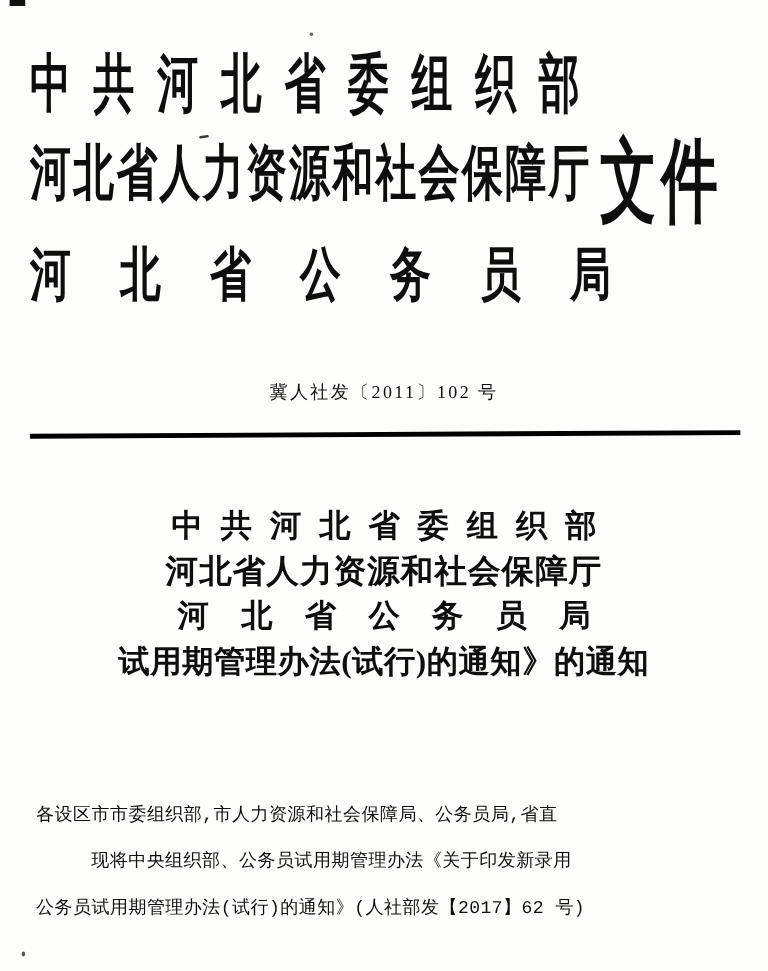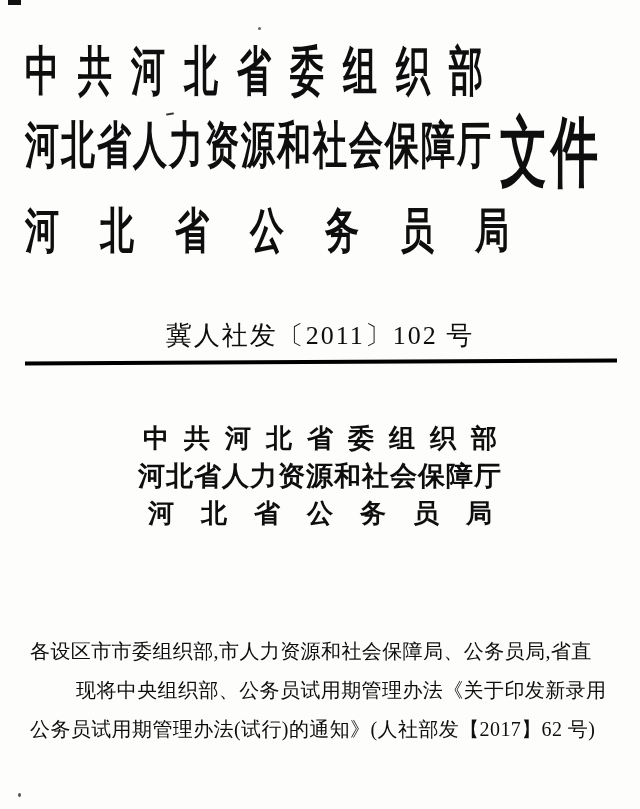--- a/index.html
+++ b/index.html
@@ -14,36 +14,36 @@
 
   
   .lh { font-weight: bold; line-height: 1; transform-origin: top left; }
   #lh1 { left: 25px; top: 46px;  font-size: 34px; letter-spacing: 19px; transform: scaleY(1.55); }
   #lh2 { left: 25px; top: 121px; font-size: 34px; letter-spacing: 2px;  transform: scaleY(1.47); }
   #lhw { left: 500px; top: 115px; font-size: 47px; letter-spacing: 4px; font-weight: bold;
          line-height: 1; transform: scaleY(1.62); transform-origin: top left; }
   #lh3 { left: 25px; top: 207px; font-size: 34px; letter-spacing: 41px; transform: scaleY(1.42); }
 
   #refnum { left: 0; top: 318px; width: 640px; text-align: center;
-            font-size: 26px; letter-spacing: 2px; }
+            font-size: 15px; letter-spacing: 2px; }
 
   #rule { left: 25px; top: 360px; width: 592px; height: 4px;
           background: #000; transform: rotate(-0.3deg); }
 
   
   #title { left: 0; top: 420px; width: 640px; text-align: center; font-weight: bold; }
   .tl { line-height: 37.5px; font-size: 26px; white-space: nowrap; }
   #t2 { font-size: 27px; }
   #t1 span { letter-spacing: 15px; margin-right: -15px; }
   #t2 span { letter-spacing: 1px; }
   #t3 span { letter-spacing: 27px; margin-right: -27px; }
   #t4 span, #t5 span { letter-spacing: 0.5px; }
 
   
-  #bodytext { left: 30px; top: 632px; width: 588px; font-size: 20px; }
+  #bodytext { left: 30px; top: 660px; width: 588px; font-size: 15px; font-family: Liberation Mono, monospace; }
   .bl { line-height: 39px; white-space: nowrap; letter-spacing: 0.4px; }
   #b3 { text-indent: 46px; }
 
   
   .speck { position: absolute; background: #111; }
   #speck-corner { left: 8px; top: 0; width: 13px; height: 5px; }
   #speck-1 { left: 166px; top: 113px; width: 8px; height: 2px; background: #3a3a3a; border-radius: 1px; transform: rotate(-8deg); }
   #speck-2 { left: 258px; top: 27px; width: 3px; height: 3px; background: #666; border-radius: 50%; }
   #speck-3 { left: 18px; top: 793px; width: 3px; height: 4px; background: #555; border-radius: 50%; }
 </style>
@@ -61,19 +61,20 @@
 <div class="abs lh" id="lh3">河北省公务员局</div>
 
 <div class="abs" id="refnum">冀人社发〔2011〕102 号</div>
 
 <div class="abs" id="rule"></div>
 
 <div class="abs" id="title">
   <div class="tl" id="t1"><span>中共河北省委组织部</span></div>
   <div class="tl" id="t2"><span>河北省人力资源和社会保障厅</span></div>
   <div class="tl" id="t3"><span>河北省公务员局</span></div>
+  <div class="tl" id="t5"><span>试用期管理办法(试行)的通知》的通知</span></div>
 </div>
 
 <div class="abs" id="bodytext">
   <div class="bl" id="b1">各设区市市委组织部,市人力资源和社会保障局、公务员局,省直</div>
   <div class="bl" id="b3">现将中央组织部、公务员试用期管理办法《关于印发新录用</div>
   <div class="bl" id="b4">公务员试用期管理办法(试行)的通知》(人社部发【2017】62 号)</div>
 </div>
 
 </body></html>

